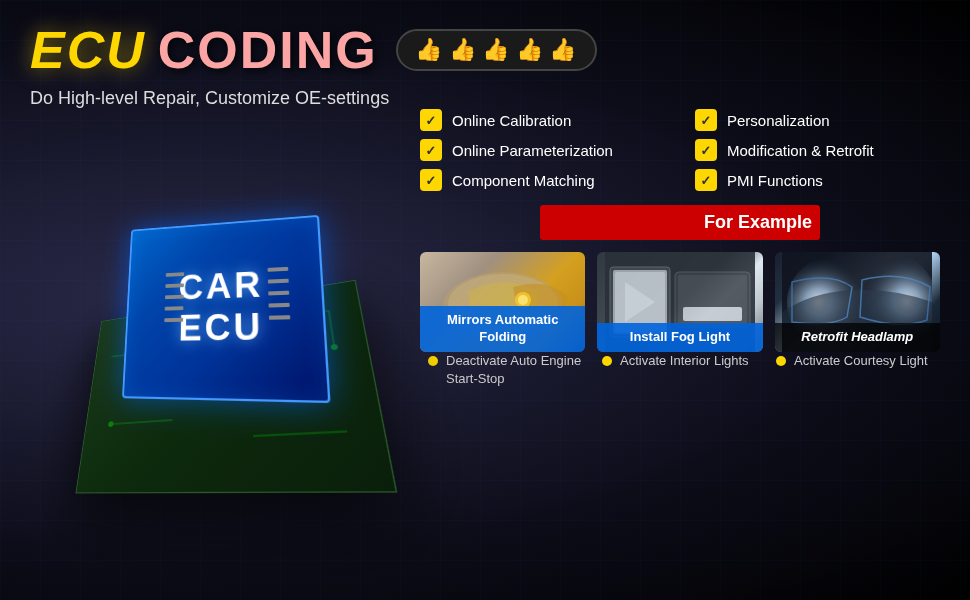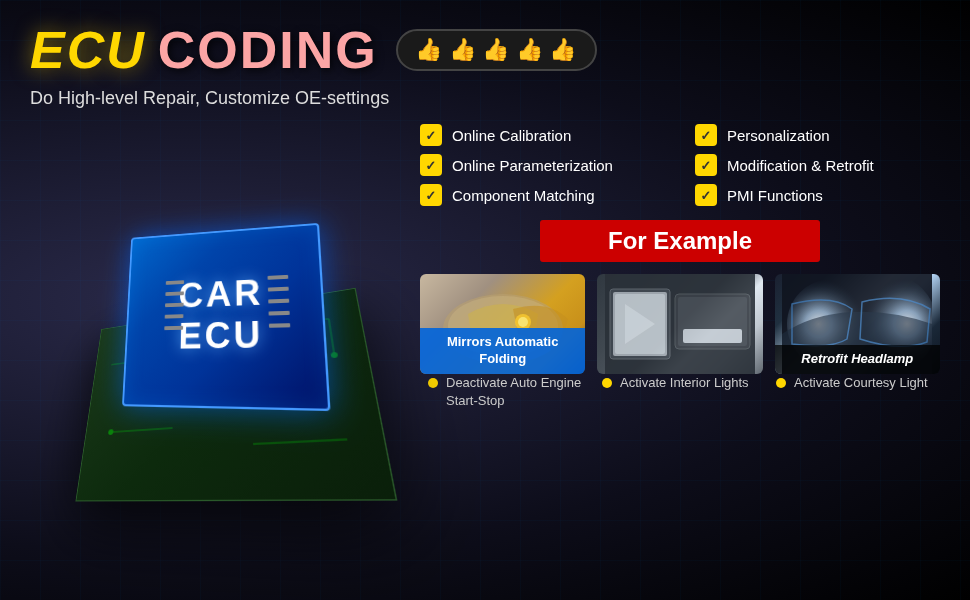--- a/index.html
+++ b/index.html
@@ -78,21 +78,20 @@
       align-items: center;
     }
 
     .thumb-icon {
       font-size: 22px;
     }
 
     .subtitle {
       color: #dddddd;
       font-size: 18px;
-      margin-bottom: 15px;
       font-weight: 400;
     }
 
     
     .content-row {
       display: flex;
       flex: 1;
       gap: 0;
     }
 
@@ -224,24 +223,24 @@
       flex-shrink: 0;
       font-size: 13px;
       color: #333;
       font-weight: 900;
     }
 
     
     .example-banner {
       background: #cc0000;
       color: #ffffff;
-      font-size: 24px;
+      font-size: 18px;
       font-weight: 700;
-      text-align: center;
-      padding: 7px 32px;
+      text-align: right;
+      padding: 7px 8px;
       border-radius: 3px;
       margin-bottom: 12px;
       width: 280px;
       align-self: center;
     }
 
     
     .cards-row {
       display: flex;
       gap: 12px;
@@ -475,20 +474,21 @@
               <rect x="5" y="15" width="60" height="70" rx="3" fill="#404850" stroke="#606870" stroke-width="1"></rect>
               <rect x="8" y="18" width="54" height="64" rx="2" fill="#c0c8d0" opacity="0.8"></rect>
               <rect x="10" y="20" width="50" height="60" rx="2" fill="#d0d8e0" opacity="0.7"></rect>
               <path d="M 20 30 L 50 50 L 20 70 Z" fill="#e0e8f0" opacity="0.6"></path>
               <rect x="70" y="20" width="75" height="55" rx="4" fill="#383e45" stroke="#50585f" stroke-width="1"></rect>
               <rect x="73" y="23" width="69" height="49" rx="2" fill="#454c54"></rect>
 
               <rect x="78" y="55" width="59" height="14" rx="2" fill="#d0d8e0" opacity="0.9"></rect>
             </svg>
           </div>
+          <div class="card-label card-label-blue">Install Fog Light</div>
         </div>
 
         <div class="example-card">
           <div class="card-image headlamp-img">
             <svg width="150" height="100" viewBox="0 0 150 100" style="opacity:0.9">
               <rect x="0" y="0" width="150" height="100" fill="#101520"></rect>
 
               <radialGradient id="hg1" cx="35%" cy="50%" r="50%">
                 <stop offset="0%" stop-color="#ffffff" stop-opacity="0.9"></stop>
                 <stop offset="30%" stop-color="#c0e0ff" stop-opacity="0.7"></stop>

